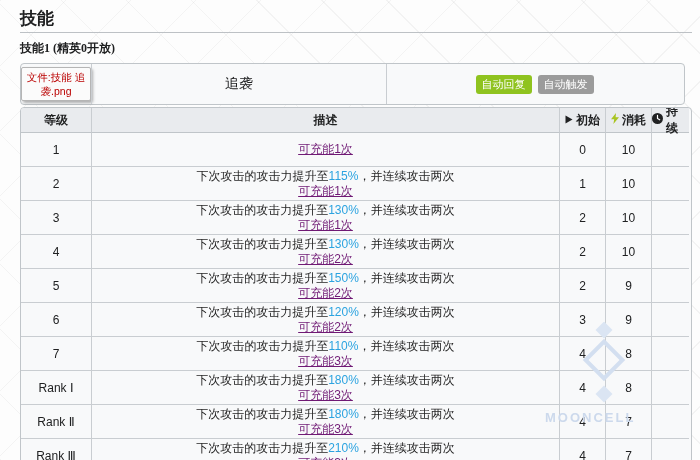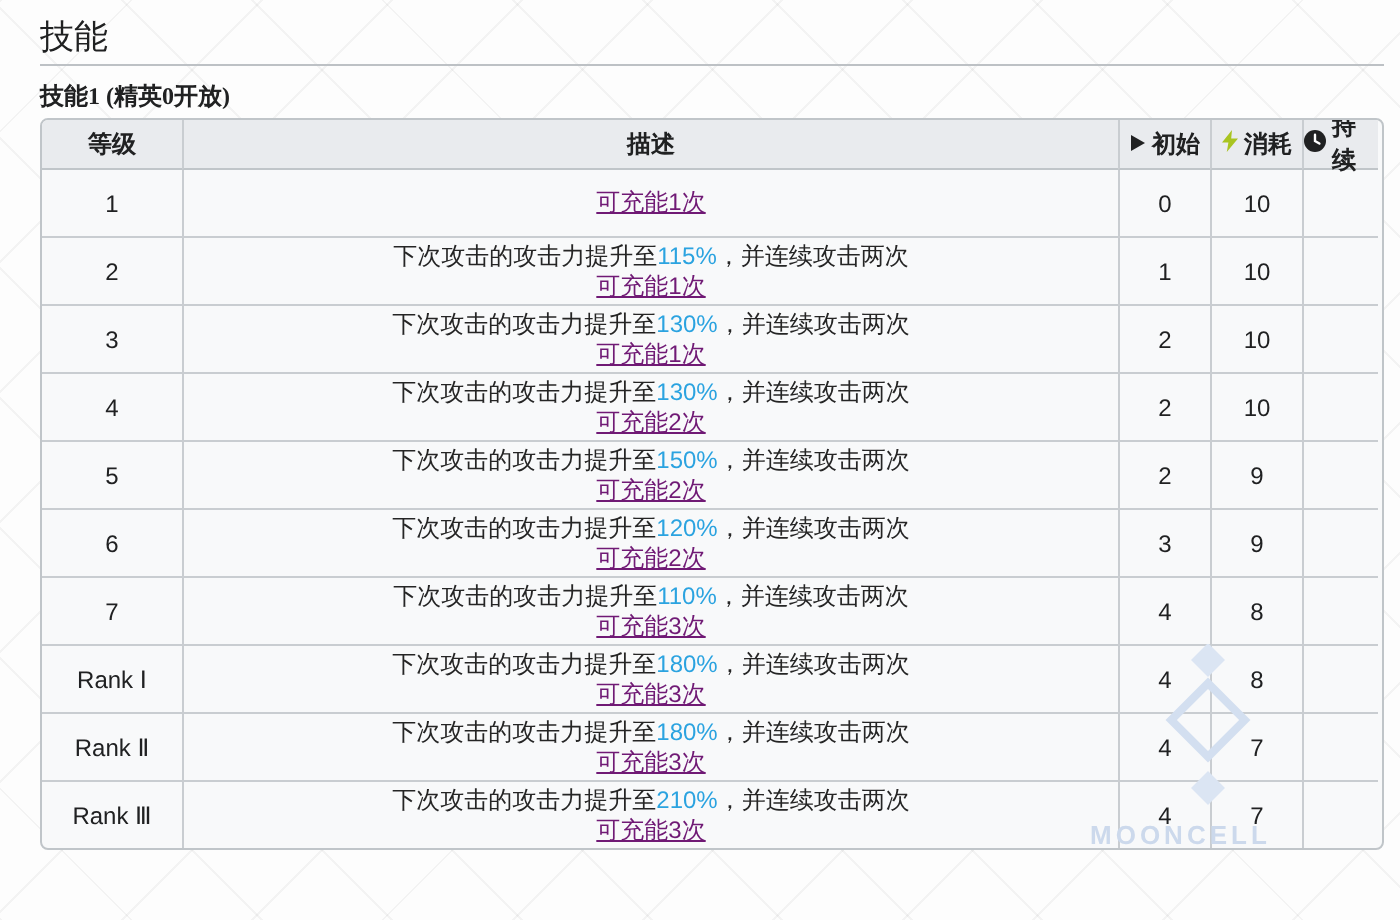--- a/index.html
+++ b/index.html
@@ -6,21 +6,21 @@
     background:#fdfdfd;font-family:"Liberation Sans","DejaVu Sans",sans-serif;
     color:#202122;position:relative;}
   
   body::before{content:"";position:absolute;inset:0;pointer-events:none;
     background:
       repeating-linear-gradient(45deg, rgba(0,0,0,0.040) 0 1px, transparent 1px 46px),
       repeating-linear-gradient(135deg, rgba(0,0,0,0.040) 0 1px, transparent 1px 46px);}
   .content{position:absolute;left:20px;top:0;width:672px;}
 
   h2.page-title{margin:9px 0 0;font-family:"Liberation Serif","DejaVu Serif",serif;
-    font-size:17px;font-weight:normal;line-height:19px;padding-bottom:4px;
+    font-size:17px;font-weight:bold;line-height:19px;padding-bottom:4px;
     border-bottom:1px solid #bdc1c5;}
   .sub-heading{margin-top:7px;font-size:12px;font-weight:bold;font-family:Liberation Serif, serif;}
 
   
   .info-table{margin-top:6px;width:663px;display:grid;
     grid-template-columns:70px 295px 296px;background:#f8f9fa;
     border:1px solid #c0c5c9;border-radius:4px;}
   .info-cell{display:flex;align-items:center;justify-content:center;height:40px;}
   .info-cell + .info-cell{border-left:1px solid #c9cdd1;}
   .file-box{max-width:62px;background:#fbfbfb;border:1px solid #b5b5b5;border-radius:2px;
@@ -58,20 +58,34 @@
     color:#ccd9ec;}
 </style>
 </head>
 <body>
 
 <div class="content">
 
   <h2 class="page-title">技能</h2>
   <div class="sub-heading">技能1 (精英0开放)</div>
 
+  <div class="info-table">
+    <div class="info-cell">
+      <div class="file-box">文件:技能 追袭.png</div>
+    </div>
+    <div class="info-cell">
+      <span class="skill-name">追袭</span>
+    </div>
+    <div class="info-cell">
+      <div class="badges">
+        <span class="badge badge-green">自动回复</span>
+        <span class="badge badge-gray">自动触发</span>
+      </div>
+    </div>
+  </div>
 
   <div class="stats-table">
     <div class="tr">
       <div class="th">等级</div>
       <div class="th">描述</div>
       <div class="th">
         <span class="icon"><svg width="8" height="9" viewBox="0 0 8 9">
               <path d="M0.5 0.5 L7.5 4.5 L0.5 8.5 Z" fill="#202122"></path>
             </svg></span>
         <span>初始</span>

